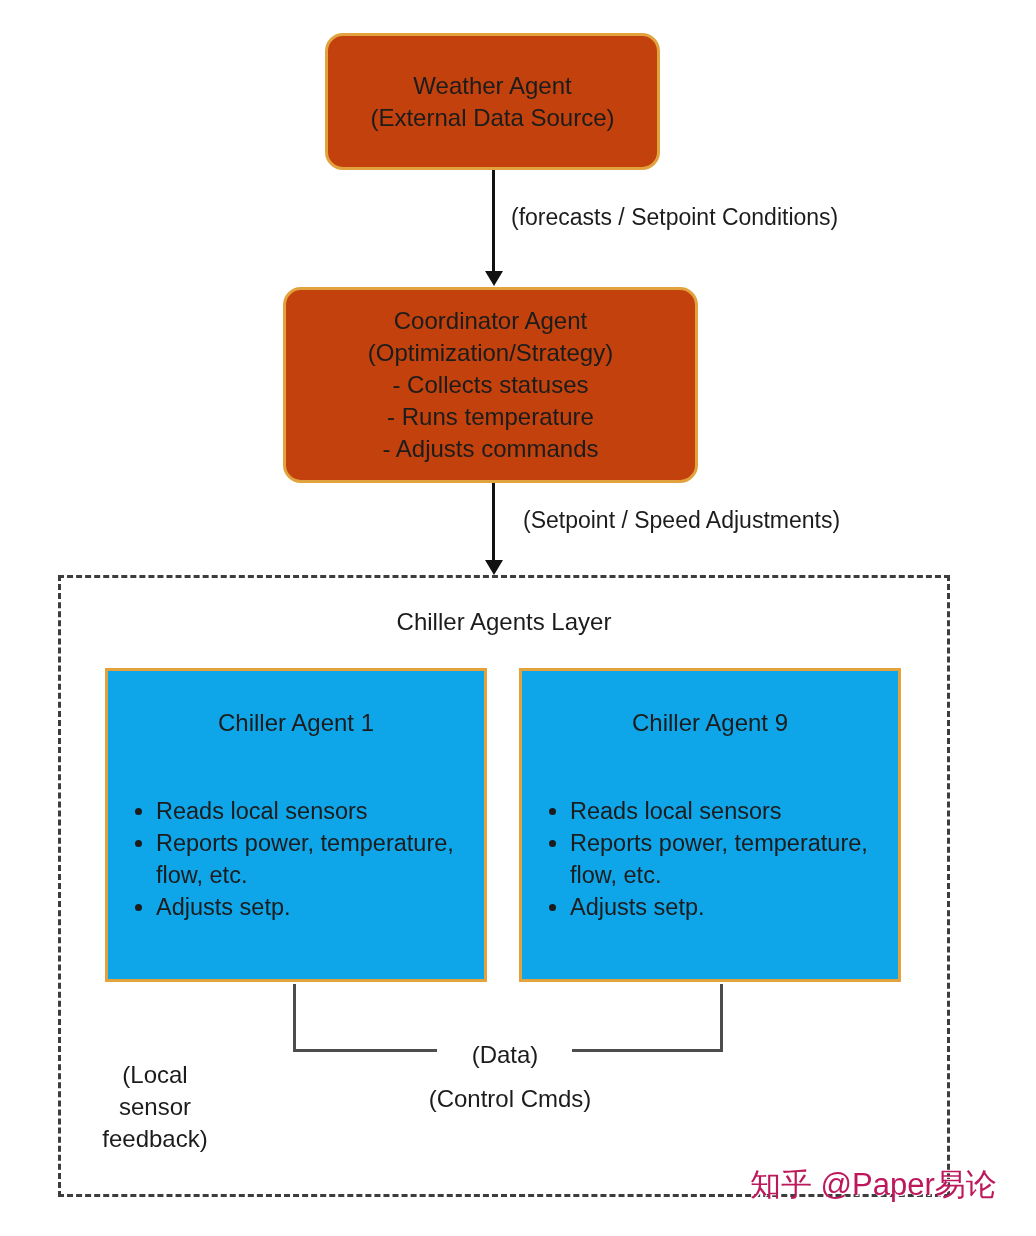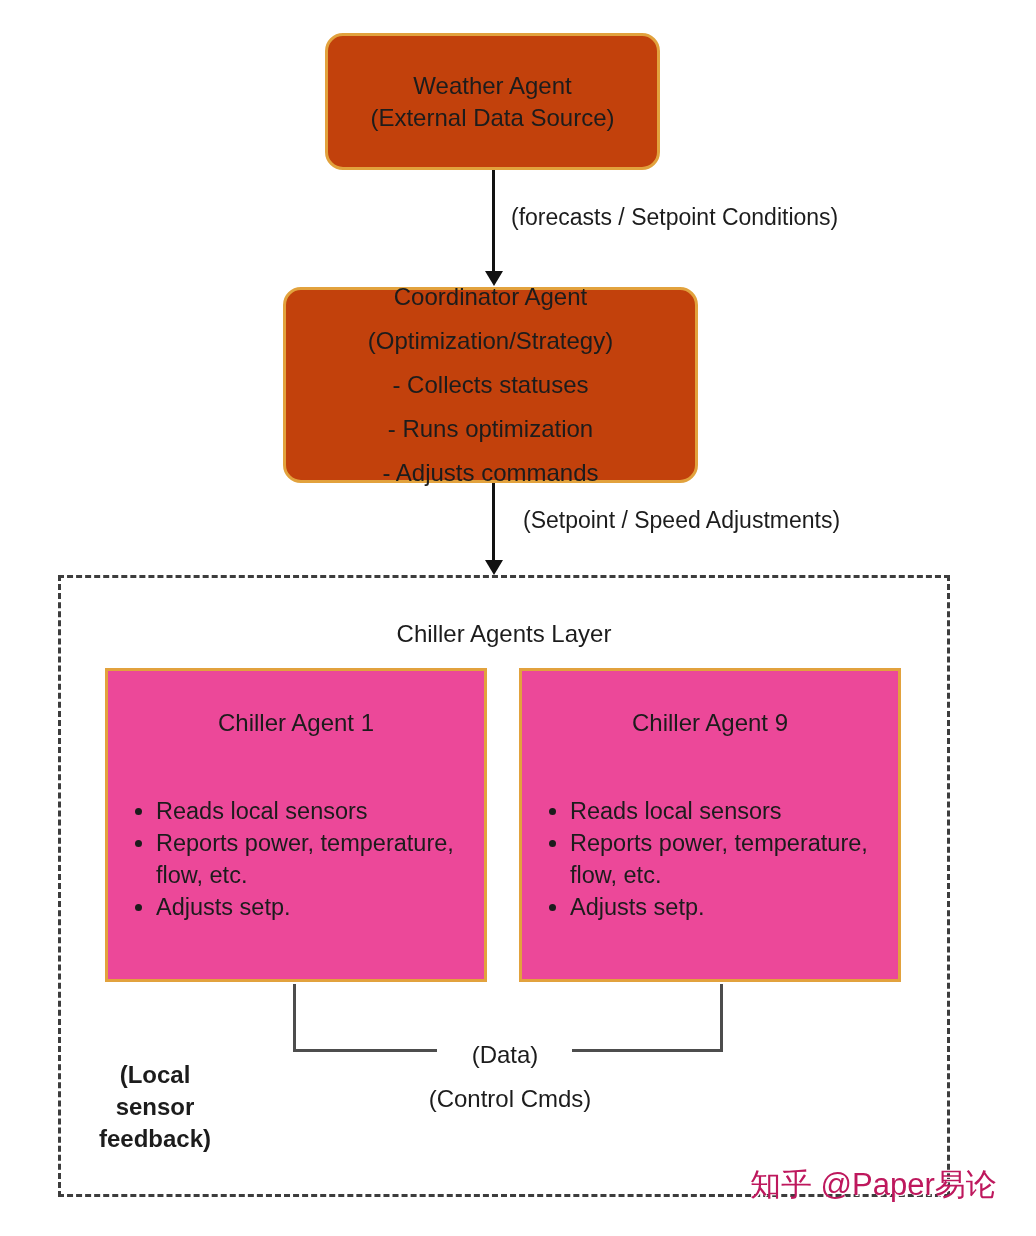--- a/index.html
+++ b/index.html
@@ -24,21 +24,21 @@
     border-radius: 18px;
     display: flex;
     flex-direction: column;
     align-items: center;
     justify-content: center;
     text-align: center;
     font-size: 24px;
     line-height: 32px;
   }
   #weather-box { left: 325px; top: 33px; width: 335px; height: 137px; }
-  #coordinator-box { left: 283px; top: 287px; width: 415px; height: 196px; padding: 18px 0; gap: 12px; }
+  #coordinator-box { left: 283px; top: 287px; width: 415px; height: 196px; padding: 18px 0; }
 
   
   .vline {
     position: absolute;
     width: 3px;
     background: #111111;
   }
   .arrowhead {
     position: absolute;
     width: 0; height: 0;
@@ -65,30 +65,29 @@
     left: 58px; top: 575px;
     width: 892px; height: 622px;
     border: 3px dashed #3d3d3d;
   }
   #chiller-layer-title {
     position: absolute;
     left: 58px; top: 608px;
     width: 892px;
     text-align: center;
     font-size: 24px;
-    margin-top: 12px;
   }
 
   
   .chiller-box {
     position: absolute;
     top: 668px;
     width: 382px;
     height: 314px;
-    background: #ec4899;
+    background: #0ea5e9;
     border: 3px solid #E2A23D;
     font-size: 24px;
   }
   #chiller-box-1 { left: 105px; }
   #chiller-box-2 { left: 519px; }
   .chiller-title {
     margin-top: 38px;
     text-align: center;
     font-size: 24px;
   }
@@ -122,21 +121,20 @@
     position: absolute;
     text-align: center;
     font-size: 24px;
   }
   #data-label { left: 437px; top: 1041px; width: 136px; }
   #control-label { left: 395px; top: 1085px; width: 230px; }
   #feedback-label {
     left: 80px; top: 1059px; width: 150px;
     line-height: 32px;
     white-space: pre-line;
-    font-weight: bold;
   }
 
   
   #watermark {
     position: absolute;
     left: 750px; top: 1164px;
     font-size: 31px;
     color: #be185d;
     text-shadow: 1px 1px 0 #ffffff;
     white-space: nowrap;
@@ -153,21 +151,21 @@
   </div>
 
   <div class="vline" id="arrow1-line"></div>
   <div class="arrowhead" id="arrow1-head"></div>
   <div class="edge-label" id="arrow1-label">(forecasts / Setpoint Conditions)</div>
 
   <div class="agent-box" id="coordinator-box">
     <div>Coordinator Agent</div>
     <div>(Optimization/Strategy)</div>
     <div>- Collects statuses</div>
-    <div>- Runs optimization</div>
+    <div>- Runs temperature</div>
     <div>- Adjusts commands</div>
   </div>
 
   <div class="vline" id="arrow2-line"></div>
   <div class="arrowhead" id="arrow2-head"></div>
   <div class="edge-label" id="arrow2-label">(Setpoint / Speed Adjustments)</div>
 
   <div id="chiller-layer"></div>
   <div id="chiller-layer-title">Chiller Agents Layer</div>
 

